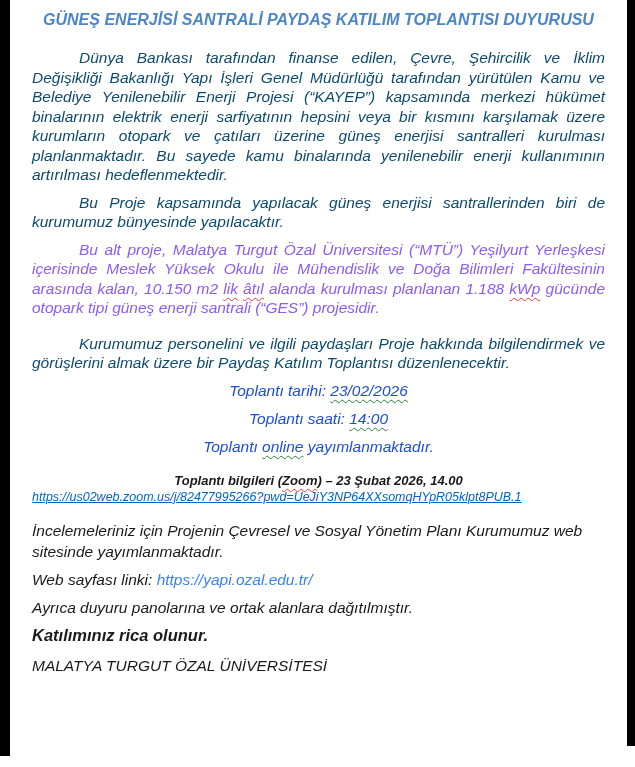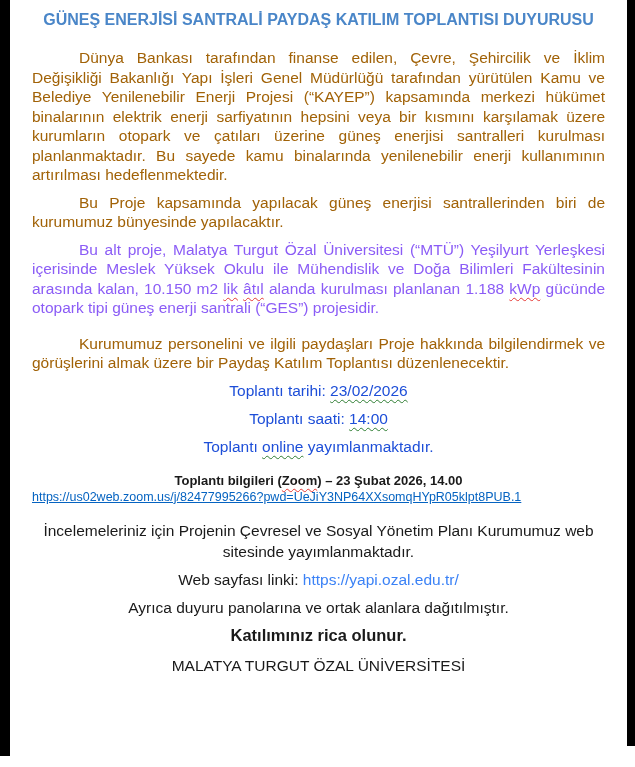--- a/index.html
+++ b/index.html
@@ -1,43 +1,43 @@
 <!DOCTYPE html>
 <html><head>
 <meta charset="utf-8">
 <style>
-  * { margin:0; padding:0; box-sizing:border-box; }
+  * { margin:0; padding:0; box-sizing:border-box;font-style:italic; }
   html,body { width:635px; height:767px; background:#ffffff; overflow:hidden; }
   body { font-family:"Liberation Sans", sans-serif; position:relative; }
 
   .edge-bar { position:absolute; background:#000000; z-index:5; }
   .edge-left  { left:0; top:0; width:10px; height:756px; }
   .edge-right { right:0; top:0; width:8px; height:746px; }
 
   .page { position:absolute; left:10px; top:0; width:617px; height:767px;
           background:#ffffff; padding:8px 22px 0 22px; }
 
   .doc-title { color:#4a86c8; font-weight:bold; font-size:16px; line-height:23px;
                text-align:center; margin-bottom:17px; }
 
-  .para { color:#a16207; font-size:15.5px; line-height:19.5px; text-align:justify;
+  .para { color:#0c4a6e; font-size:15.5px; line-height:19.5px; text-align:justify;
           text-indent:47px; margin-bottom:8px; }
   .para.red { color:#8b5cf6; margin-bottom:16px; }
 
   .center-line { color:#1d4ed8; font-size:15.5px; line-height:20px;
                  text-align:center; margin-bottom:8px; }
   .center-line.first { margin-top:6px; }
 
   .zoom-info { color:#1a1a1a; font-size:13px; font-weight:bold; line-height:16px;
                text-align:center; margin-top:16px; }
   .zoom-link-line { font-size:12.5px; line-height:16px; text-align:left; margin-bottom:15px; }
   .zoom-link { color:#0563c1; text-decoration:underline; cursor:pointer; }
 
   .footer-line { color:#1a1a1a; font-size:15.5px; line-height:21px;
-                 text-align:center; margin-bottom:7px; }
+                 text-align:left; margin-bottom:7px; }
   .web-url { color:#3b82f6; cursor:pointer; }
   .closing { font-weight:bold; font-size:16.5px; margin-top:3px; margin-bottom:9px; }
 
   .wavy-spell   { text-decoration:underline wavy #e53935; text-decoration-thickness:1px;
                   text-underline-offset:3px; text-decoration-skip-ink:none; }
   .wavy-grammar { text-decoration:underline wavy #2e7d32; text-decoration-thickness:1px;
                   text-underline-offset:3px; text-decoration-skip-ink:none; }
 </style>
 </head>
 <body>

